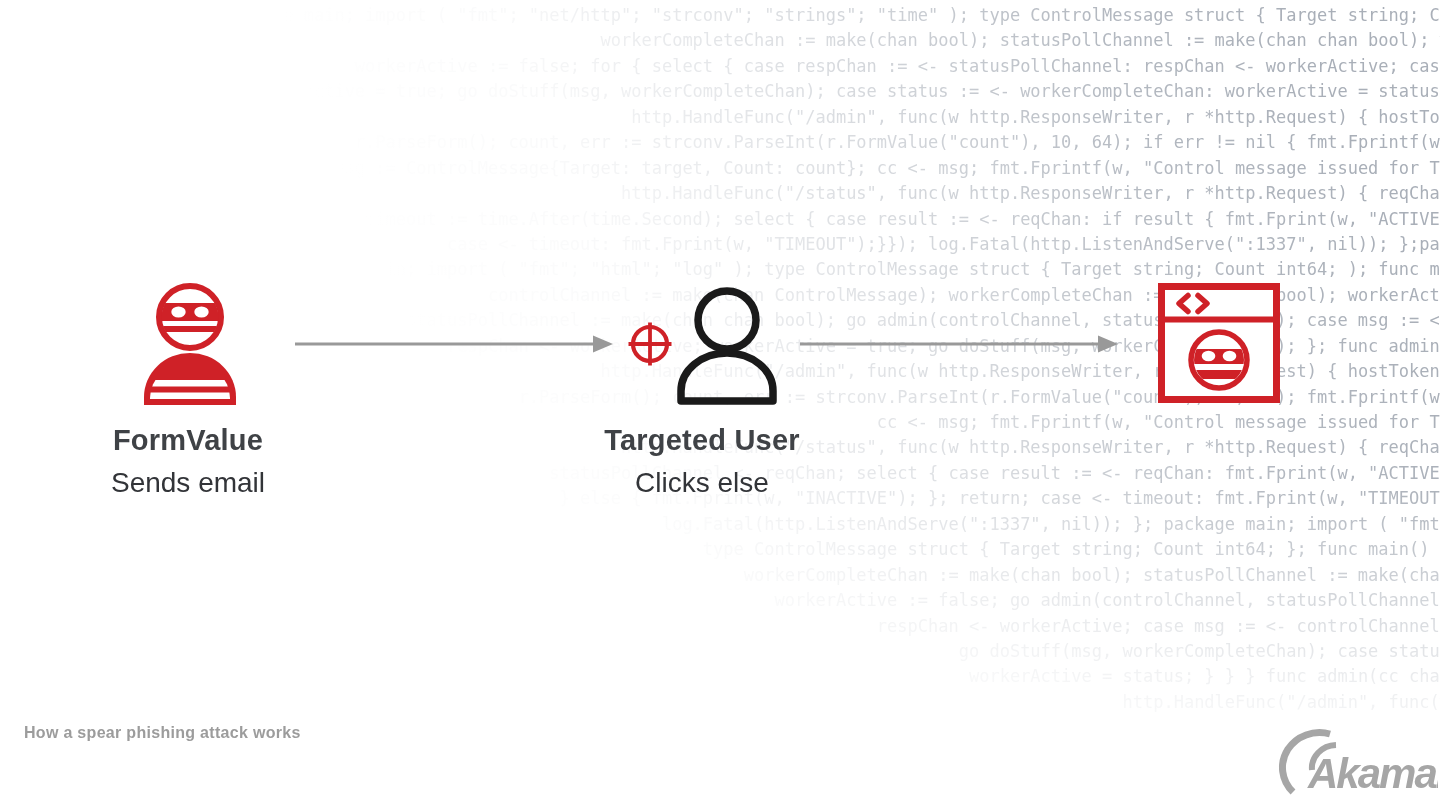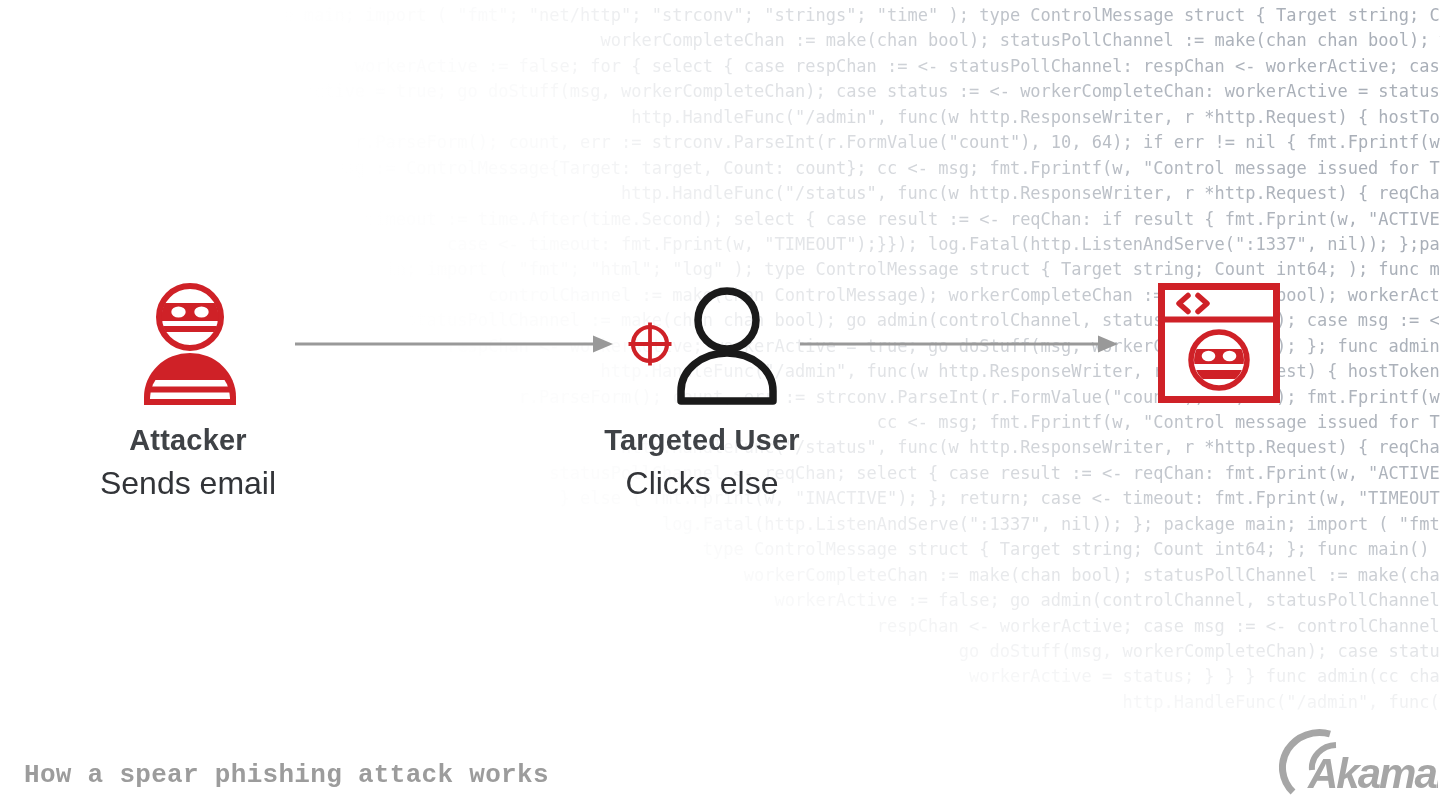--- a/index.html
+++ b/index.html
@@ -26,33 +26,32 @@
   .step { position: absolute; top: 281px; width: 300px; text-align: center; }
   .step-attacker { left: 38px; }
   .step-targeted-user { left: 552px; }
   .step-phishing { left: 1069px; }
   .icon-row { position: relative; height: 122px; }
   .icon-attacker { position: absolute; left: 102px; top: 2px; }
   .icon-person { position: absolute; left: 123px; top: 6px; }
   .icon-crosshair { position: absolute; left: 75px; top: 40px; }
   .icon-browser { position: absolute; left: 88px; top: 1px; }
   .label { margin-top: 21px; font-size: 29px; font-weight: bold; color: var(--label-dark, #3f4246); letter-spacing: 0.2px; }
-  .sublabel { margin: 10px auto 0; max-width: 250px; font-size: 32px; line-height: 32px; color: var(--sublabel-dark, #323438); text-align: center; }
+  .sublabel { margin: 10px auto 0; max-width: 250px; font-size: 28px; line-height: 32px; color: var(--sublabel-dark, #323438); text-align: center; }
 
   
   .arrow { position: absolute; top: 334px; }
   .arrow-1 { left: 293px; }
   .arrow-2 { left: 798px; }
 
   
   .caption {
-    position: absolute; left: 24px; top: 760px;
-    font-size: 26px; font-weight: bold; letter-spacing: 0.3px;
+    position: absolute; left: 24px; top: 724px;
+    font-size: 16px; font-weight: bold; letter-spacing: 0.3px;
     color: var(--caption-gray, #9c9c9c);
-    font-family: Liberation Mono, monospace;
   }
   .logo { position: absolute; left: 1268px; top: 729px; }
   .akamai-text { font-family: "Liberation Sans", sans-serif; font-style: italic; font-weight: bold; font-size: 42px; letter-spacing: -2px; }
 
   
   .rs { stroke: var(--accent-red, #cf2127); }
   .rf { fill: var(--accent-red, #cf2127); }
   .wf { fill: #ffffff; }
   .ks { stroke: var(--icon-black, #1a1a1a); }
   .gs { stroke: var(--arrow-gray, #999999); }
@@ -125,21 +124,21 @@
         </g>
         <ellipse cx="38.5" cy="29" rx="7.2" ry="5.6" class="wf"></ellipse>
         <ellipse cx="61.5" cy="29" rx="7.2" ry="5.6" class="wf"></ellipse>
         <path d="M4 122 L4 114 A46 44 0 0 1 96 114 L96 122 Z" class="rf"></path>
         <g clip-path="url(#acBody)">
           <rect x="0" y="97" width="100" height="6.5" class="wf"></rect>
           <rect x="0" y="109.5" width="100" height="6.5" class="wf"></rect>
         </g>
       </svg>
     </div>
-    <div class="label">Attacker</div>
+    <div class="label">FormValue</div>
     <div class="sublabel">Sends email</div>
   </div>
 
   <div class="step step-targeted-user">
     <div class="icon-row">
       <svg class="icon-crosshair" width="46" height="46" viewBox="0 0 46 46">
         <circle cx="23" cy="23" r="17" fill="none" class="rs" stroke-width="4.2"></circle>
         <line x1="23" y1="1.5" x2="23" y2="44.5" class="rs" stroke-width="3.8"></line>
         <line x1="1.5" y1="23" x2="44.5" y2="23" class="rs" stroke-width="3.8"></line>
       </svg>

